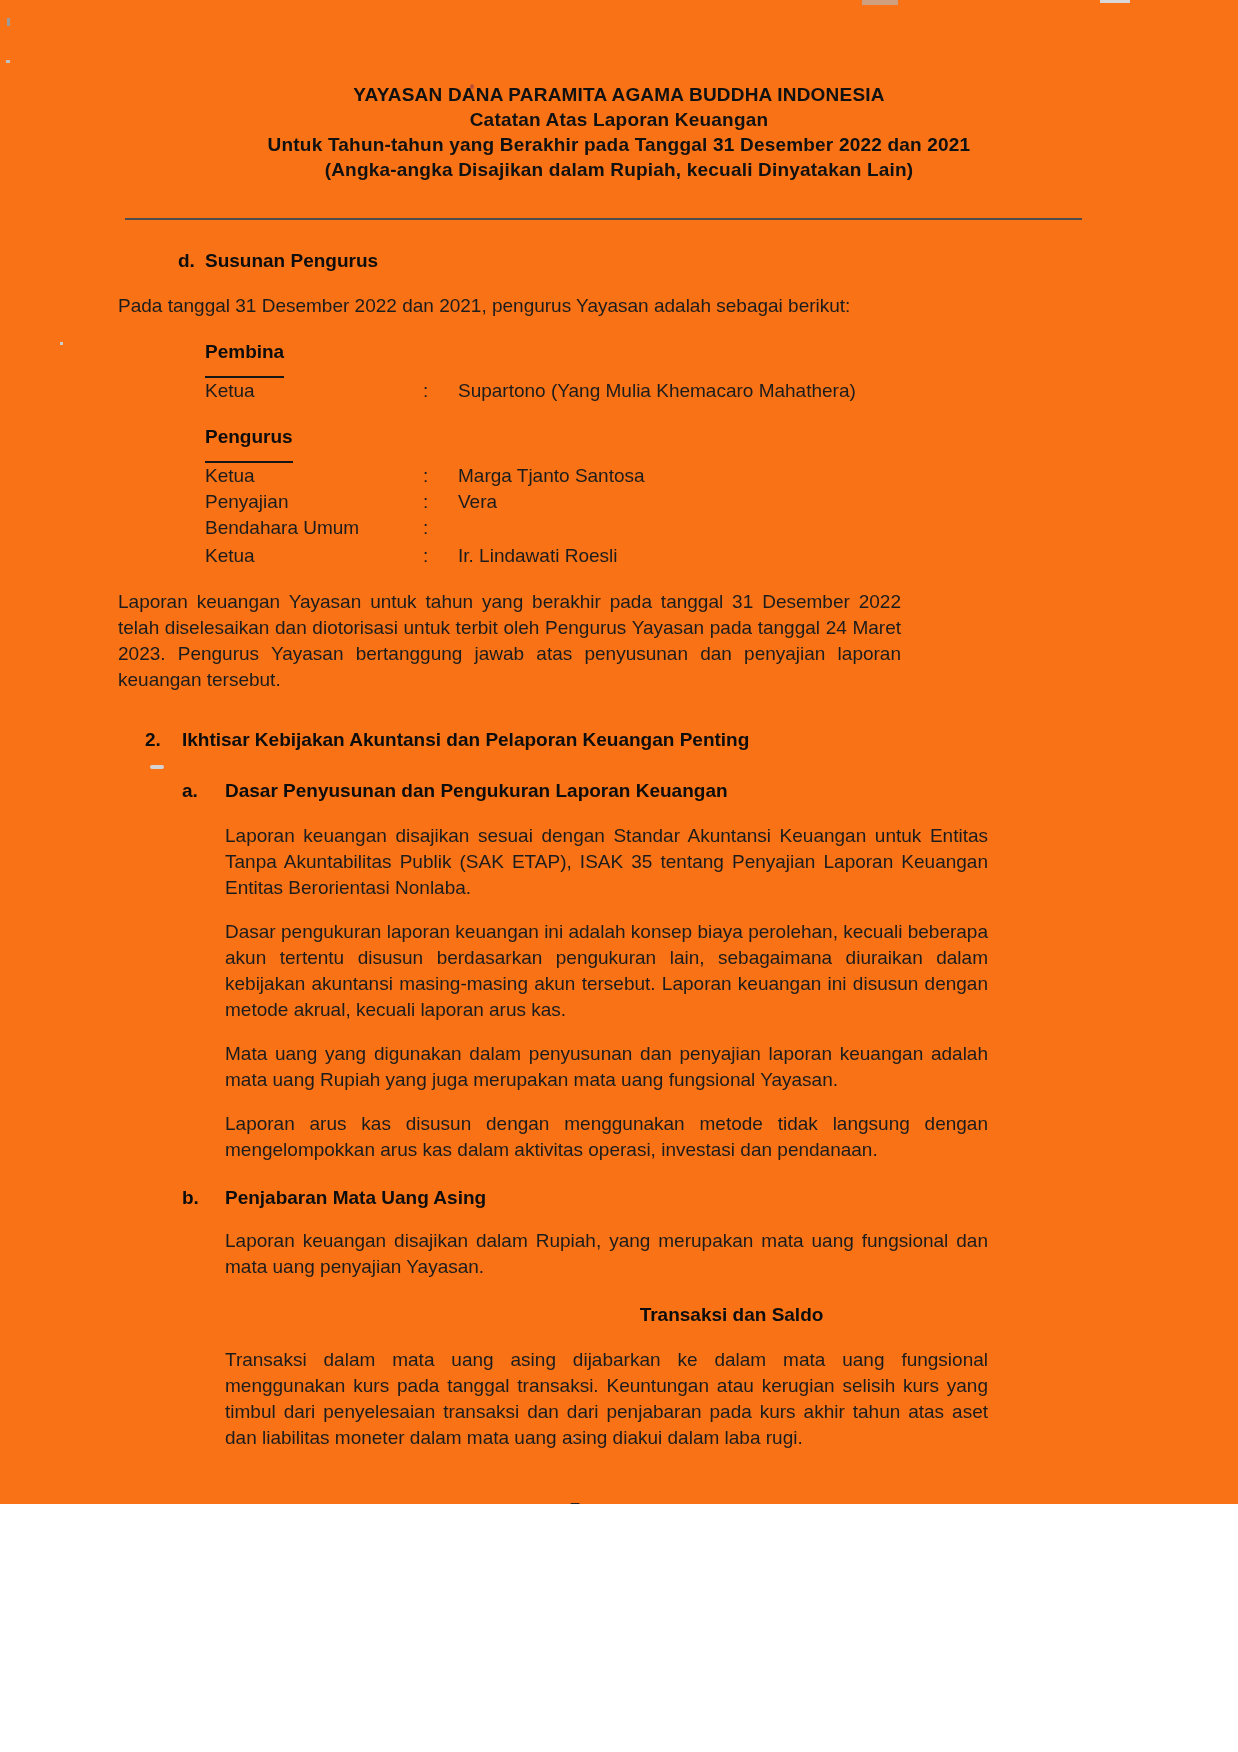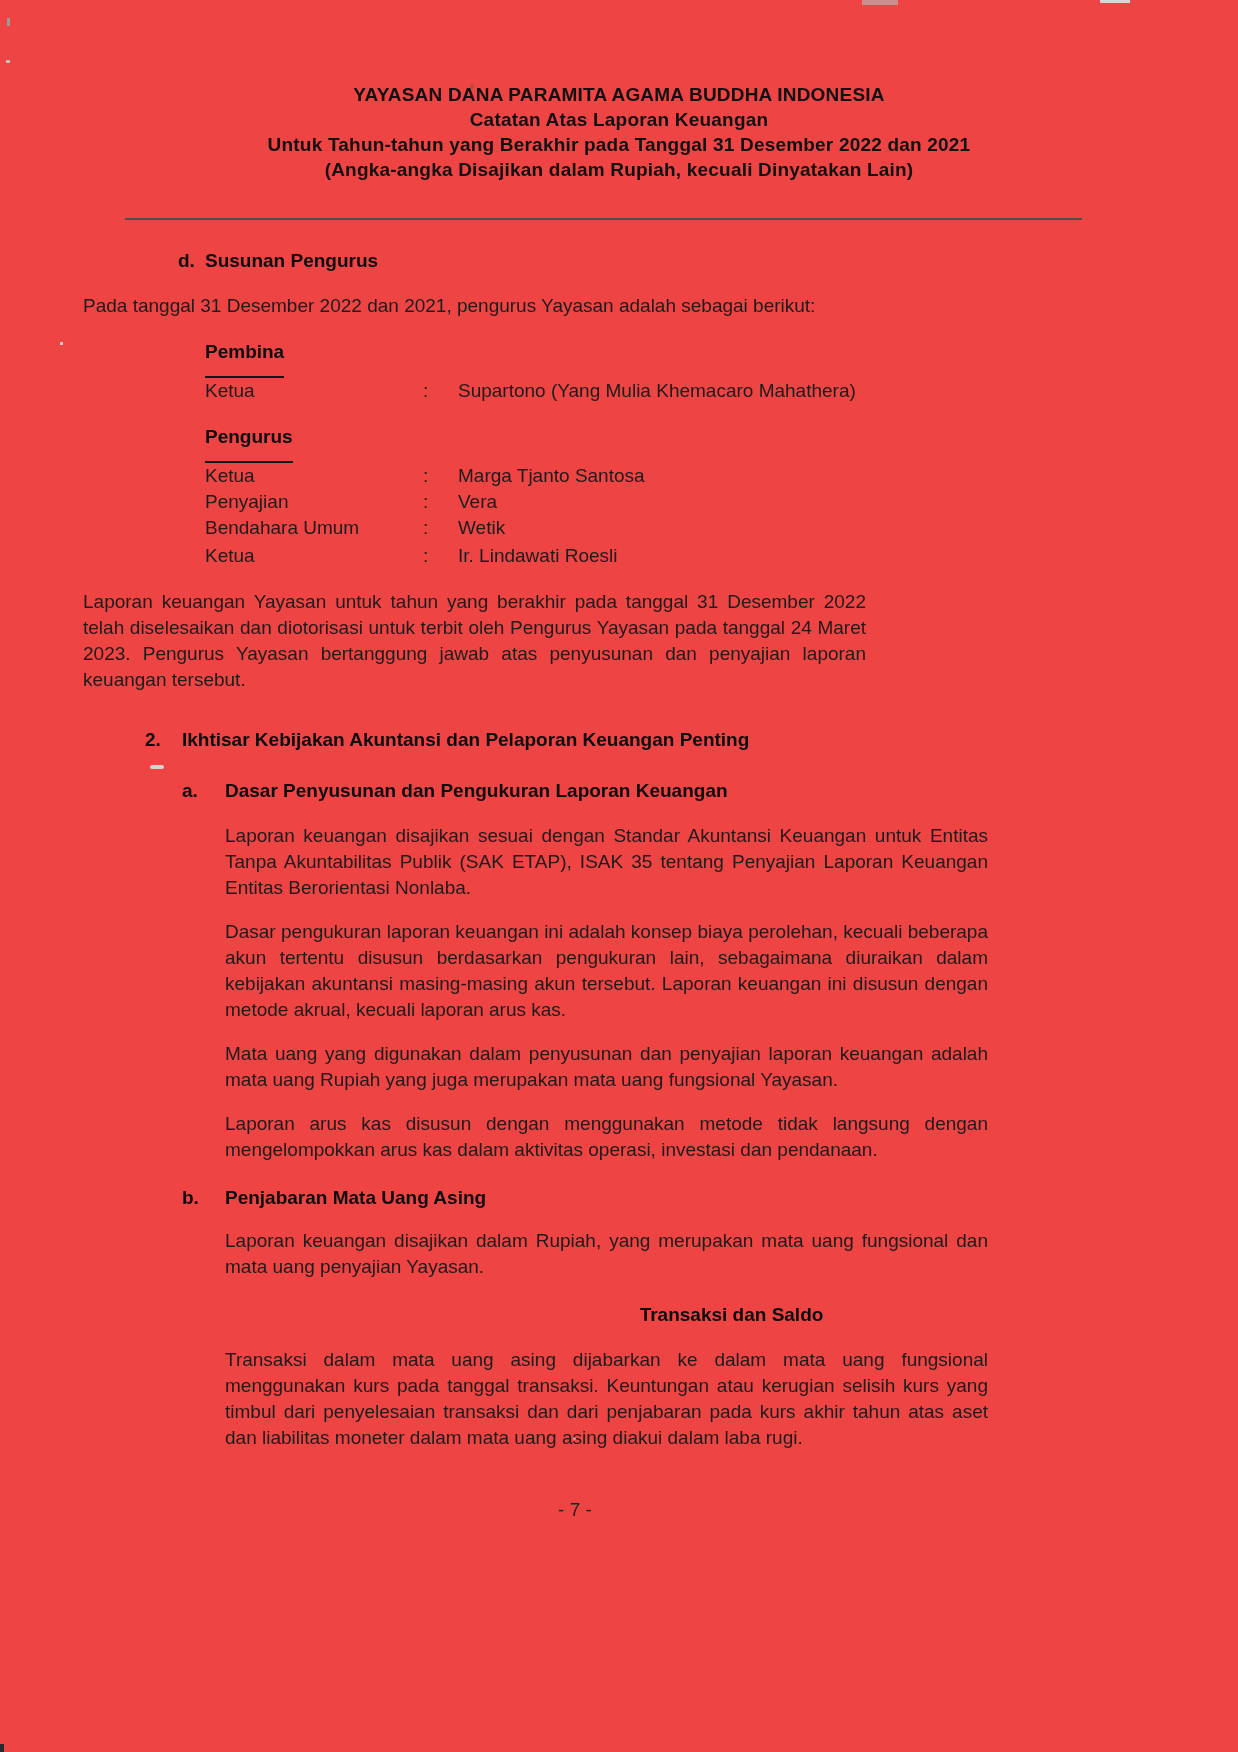--- a/index.html
+++ b/index.html
@@ -4,22 +4,22 @@
 <style>
   html,body{margin:0;padding:0;}
   body{
     width:1238px;height:1752px;
     background:#ffffff;
     font-family:"Liberation Sans", sans-serif;
     color:#1c1c1c;
   }
   .page{
     position:relative;
-    width:1238px;height:1752px;
-    background:#ef4444;
+    width:1238px;height:1504px;
+    background:#f97316;
     overflow:hidden;
   }
   
   .doc-header{
     padding-top:82px;
     text-align:center;
     font-weight:bold;
     font-size:19px;
     line-height:25px;
     color:#111;
@@ -35,21 +35,21 @@
   
   .sec-head{display:flex;font-weight:bold;font-size:19px;line-height:25px;color:#0d0d0d;}
   .d-head{margin:28px 0 0 178px;}
   .d-head .num{width:27px;flex:none;}
   .n2-head{margin:34px 0 0 145px;}
   .n2-head .num{width:37px;flex:none;}
   .sub-head{margin:26px 0 0 182px;}
   .sub-head .num{width:43px;flex:none;}
   
   .body{font-size:19px;line-height:26px;margin:0;color:#1c1c1c;}
-  .ind-d{margin-left:83px;width:783px;}
+  .ind-d{margin-left:118px;width:783px;}
   .ind-ab{margin-left:225px;width:763px;}
   .just{text-align:justify;}
   .mt18{margin-top:18px;}
   .mt20{margin-top:20px;}
   
   .group{margin-left:205px;}
   .grp-name{margin-top:20px;font-weight:bold;font-size:19px;line-height:25px;color:#0d0d0d;}
   .grp-name .u{border-bottom:2px solid #161616;padding-bottom:12px;display:inline-block;}
   .role-row{display:flex;font-size:19px;line-height:26px;}
   .role{width:218px;flex:none;}
@@ -124,21 +124,20 @@
         <span class="val">Marga Tjanto Santosa</span>
       </div>
       <div class="role-row">
         <span class="role">Penyajian</span>
         <span class="colon">:</span>
         <span class="val">Vera</span>
       </div>
       <div class="role-row">
         <span class="role">Bendahara Umum</span>
         <span class="colon">:</span>
-        <span class="val">Wetik</span>
       </div>
     </div>
 
     <div class="group" style="margin-top:2px;">
       <div class="role-row">
         <span class="role">Ketua</span>
         <span class="colon">:</span>
         <span class="val">Ir. Lindawati Roesli</span>
       </div>
     </div>

